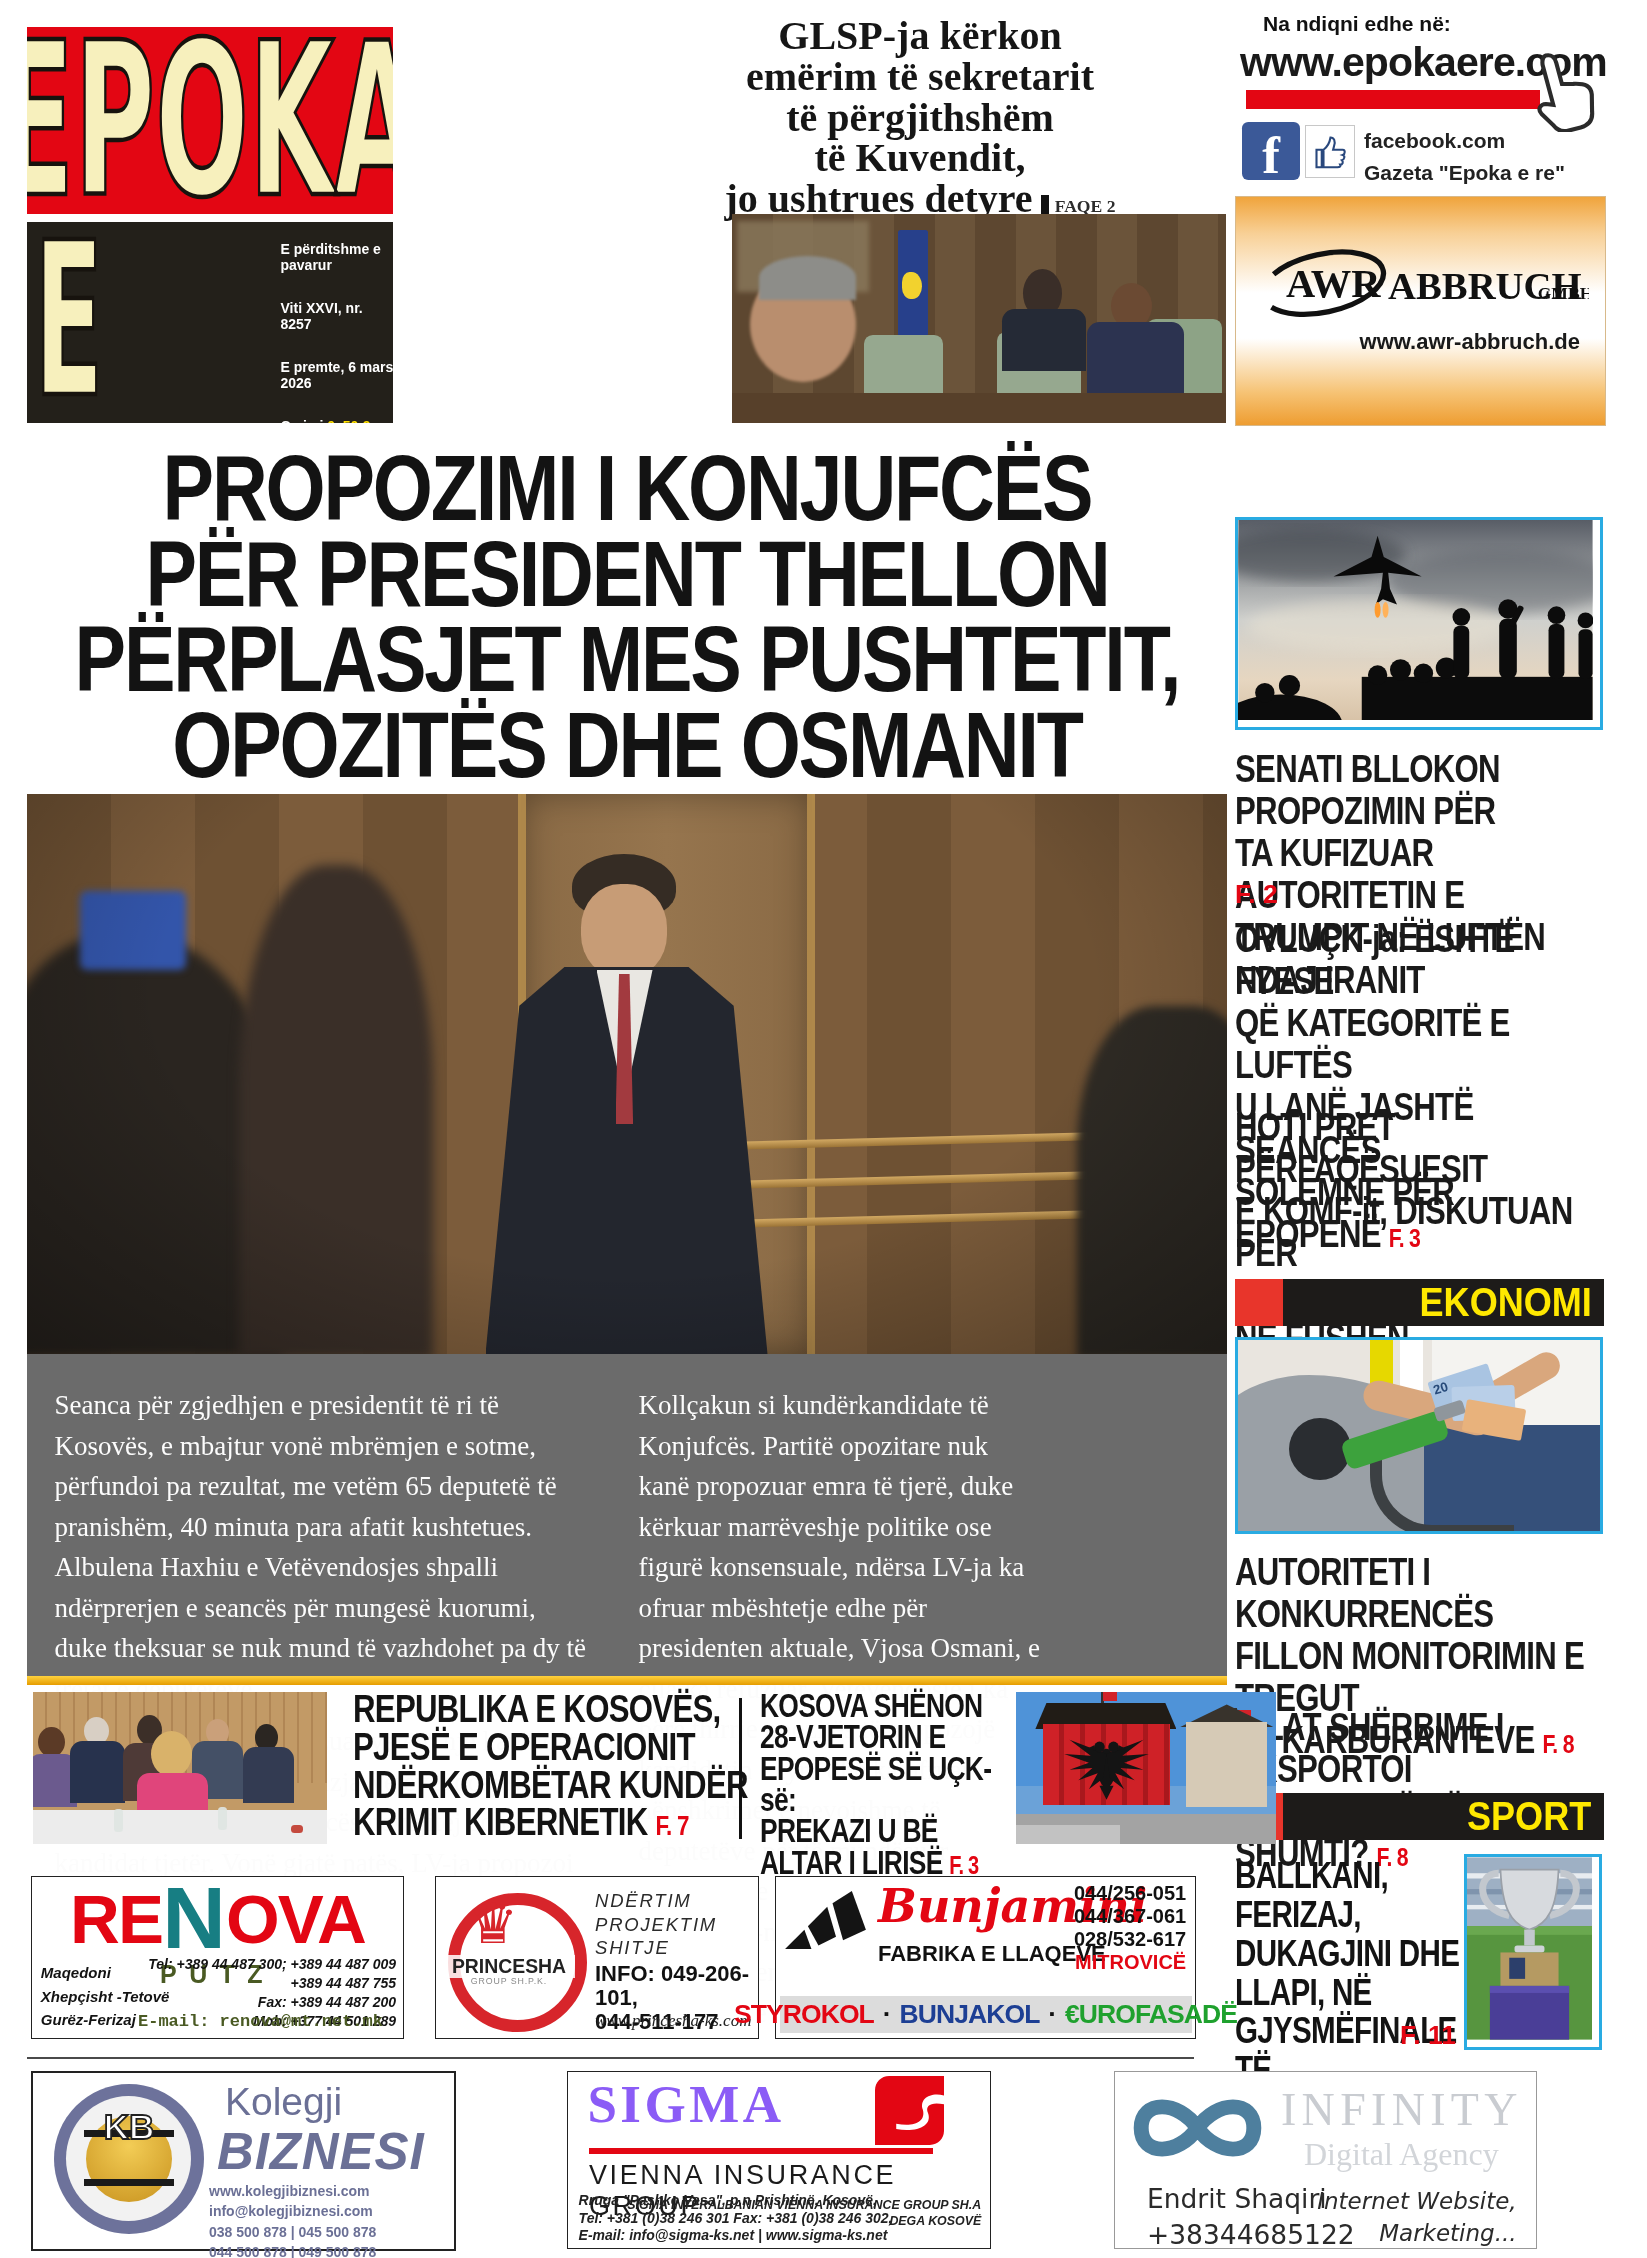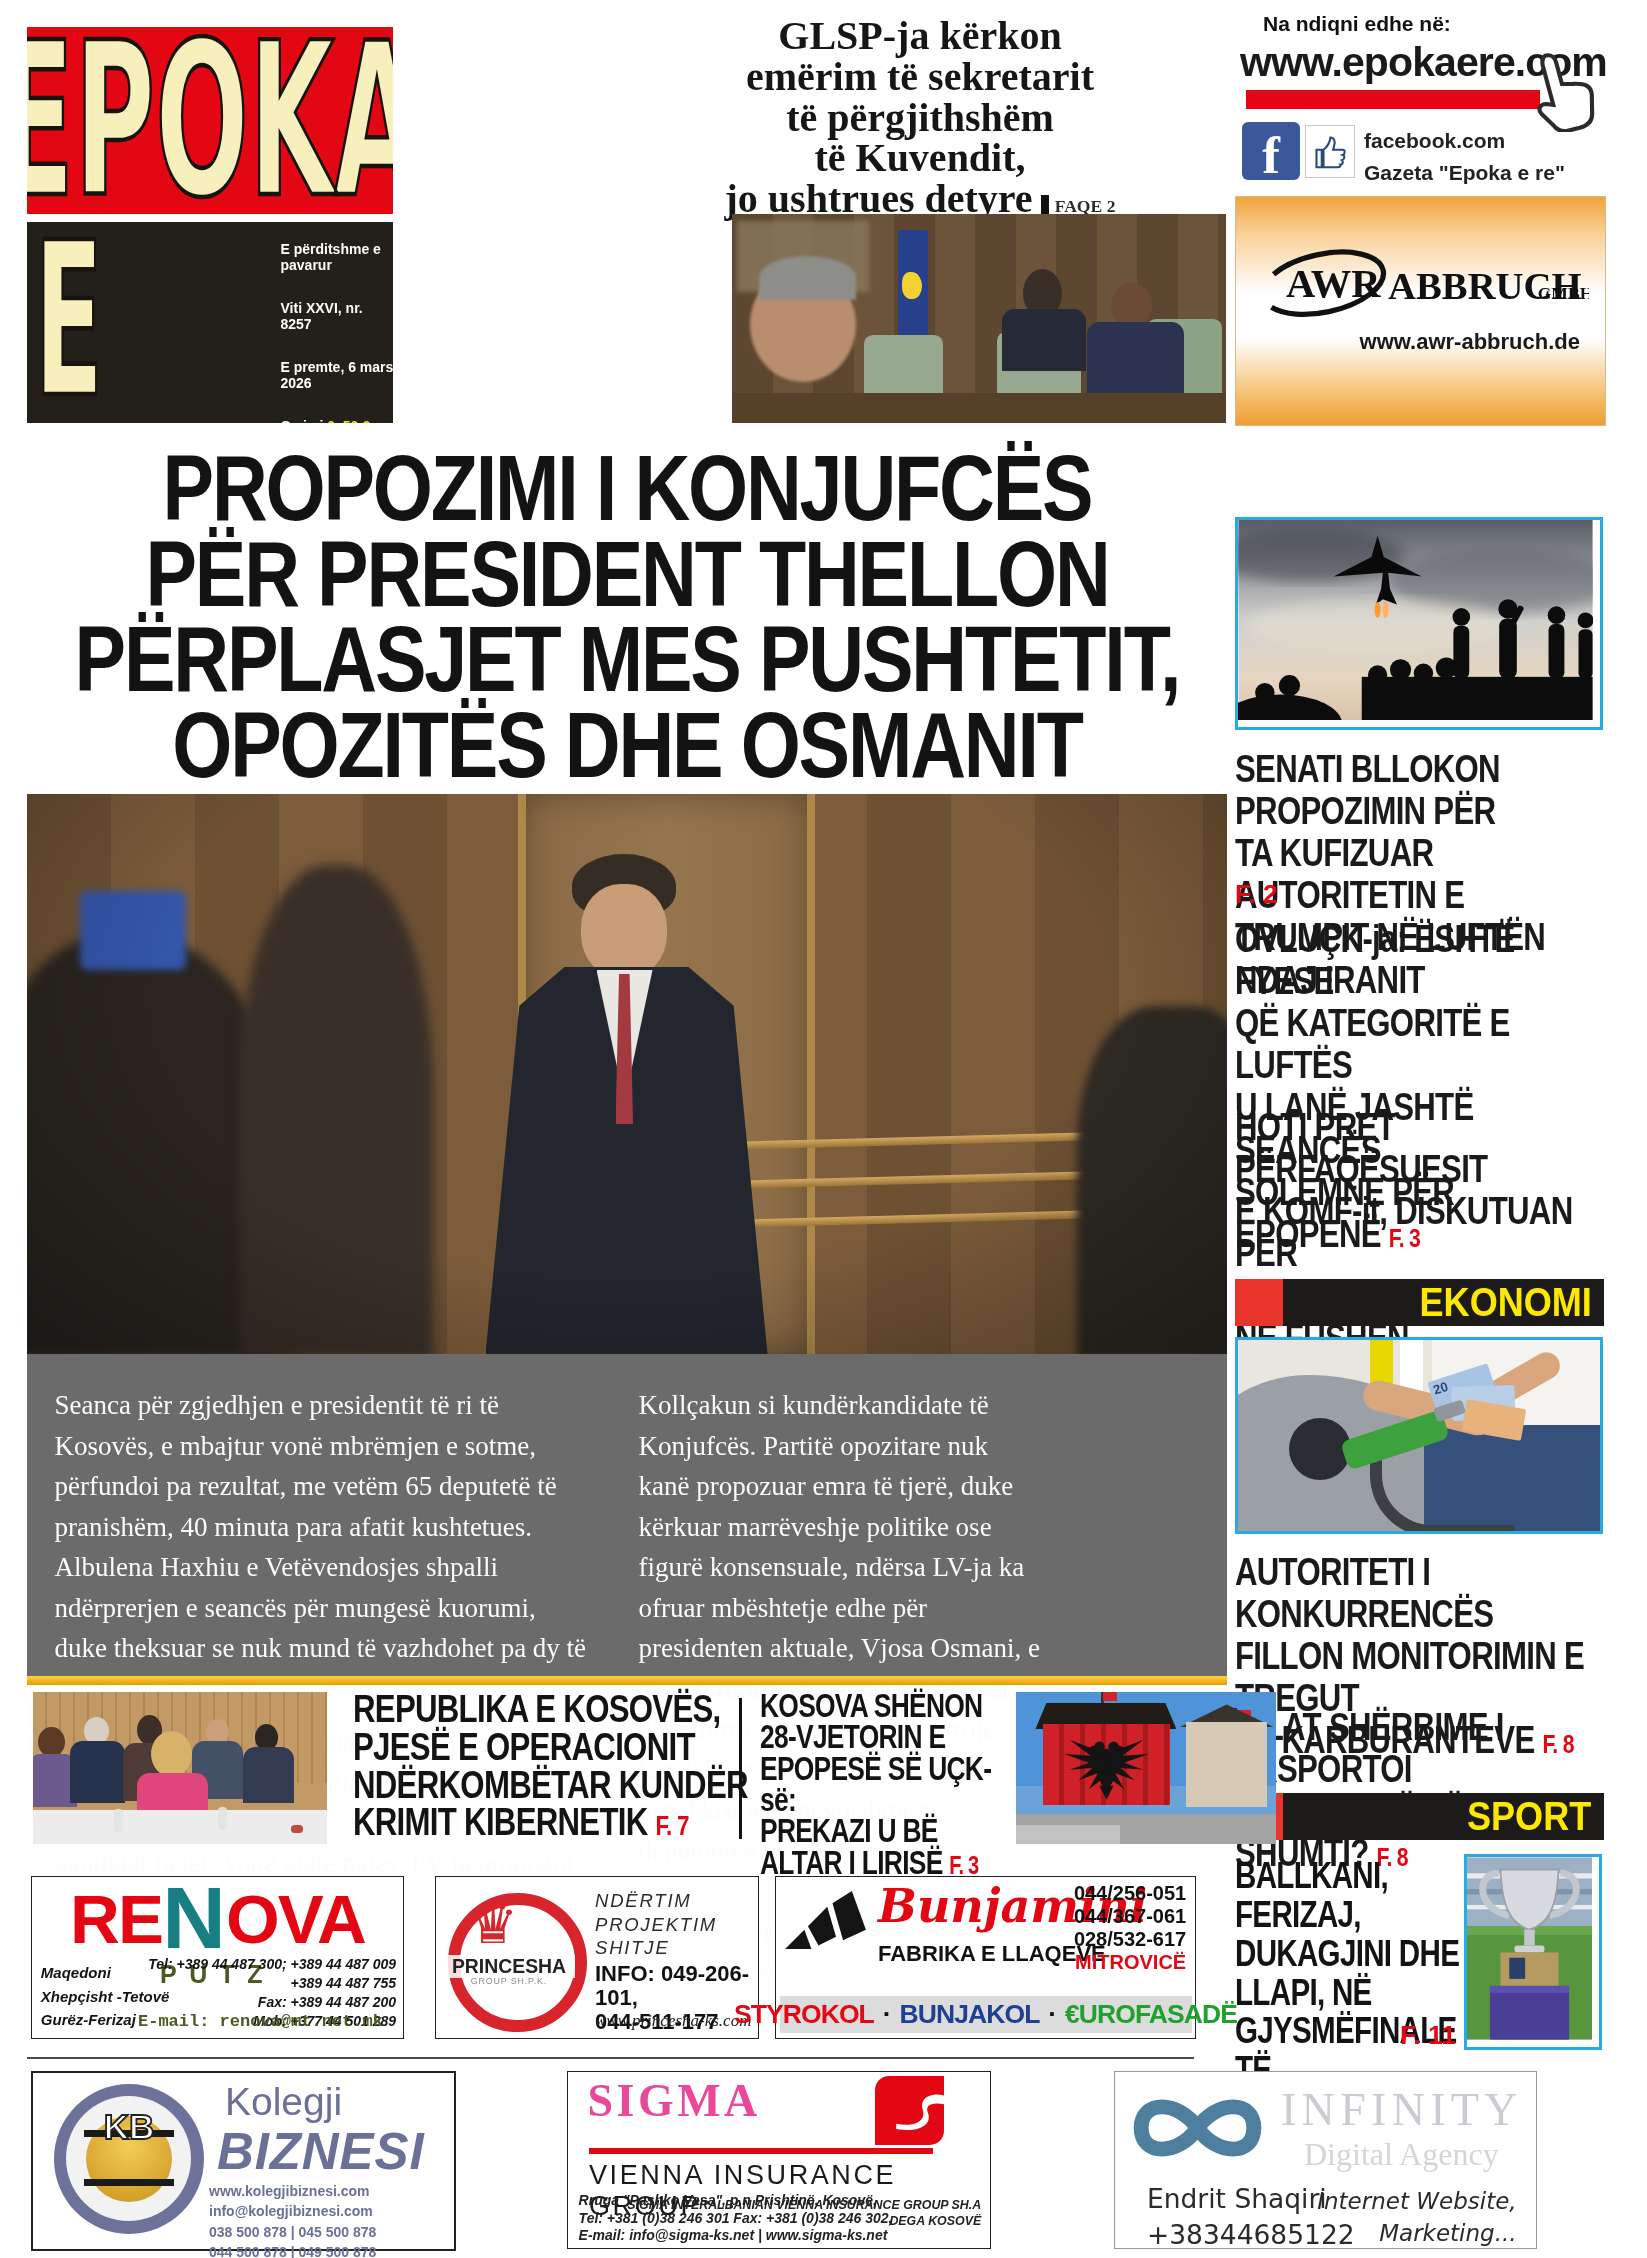--- a/index.html
+++ b/index.html
@@ -142,21 +142,21 @@
   .bj-strip .p0{color:#e30613;} .bj-strip .p1{color:#1d3f94;} .bj-strip .p2{color:#1fa12e;}
   .bj-strip .sep{color:#111;margin:0 8.8px;}
   .kb-outer{position:absolute;left:21px;top:10.6px;width:150px;height:150px;background:#6d729b;border-radius:50%;}
   .kb-white{position:absolute;left:12.4px;top:12.4px;width:125px;height:125px;background:#f2f2f2;border-radius:50%;}
   .kb-gold{position:absolute;left:19.4px;top:19.4px;width:86px;height:86px;background:radial-gradient(circle at 50% 35%,#f3cd56,#c8921e);border-radius:50%;margin:0;left:32px;top:32px;}
   .kb-txt{position:absolute;left:0;top:23px;width:100%;text-align:center;color:#fff;font-weight:700;font-size:35px;-webkit-text-stroke:1.8px #222;}
   .kb-bar{position:absolute;left:20%;width:60%;height:7px;background:#1a1a1a;}
   .kolegji-name1{position:absolute;left:192px;top:7px;font-size:39px;color:#6b7096;}
   .kolegji-name2{position:absolute;left:184px;top:49px;font-size:51px;font-weight:700;color:#6b7096;letter-spacing:0.9px;font-style:italic;}
   .kolegji-lines{position:absolute;left:176px;top:108px;font-size:14px;font-weight:700;color:#6b7096;line-height:1.45;}
-  .sigma-name{position:absolute;left:19.4px;top:1.8px;font-family:"Liberation Serif",serif;font-weight:700;font-size:46px;color:#ec4899;letter-spacing:3.5px;}
+  .sigma-name{position:absolute;left:19.4px;top:1.8px;font-family:"Liberation Serif",serif;font-weight:700;font-size:53px;color:#8b5cf6;letter-spacing:3.5px;}
   .sigma-rule{position:absolute;left:21px;top:76px;width:344px;height:6.2px;background:#e30613;}
   .sigma-vig{position:absolute;left:21px;top:88px;font-size:27px;color:#1b1b1b;letter-spacing:2.6px;font-weight:500;}
   .sigma-right{position:absolute;right:8.8px;top:125px;text-align:right;font-size:12.4px;font-weight:700;font-style:italic;color:#222;line-height:1.3;}
   .sigma-addr{position:absolute;left:10.6px;bottom:3.5px;font-size:14px;font-weight:700;font-style:italic;color:#222;line-height:1.25;}
   .inf-name{position:absolute;left:166px;top:10.6px;font-family:"Liberation Serif",serif;font-size:46px;color:#c9ccd1;letter-spacing:5.3px;}
   .inf-sub{position:absolute;left:189px;top:64px;font-family:"Liberation Serif",serif;font-size:32px;color:#d2d5d9;}
   .inf-contact{position:absolute;left:32px;top:109px;font-size:26.5px;color:#2b2b2b;line-height:1.35;font-family:"DejaVu Sans",sans-serif;}
   .inf-serv{position:absolute;right:19.4px;top:113px;text-align:right;font-style:italic;font-size:23px;color:#2b2b2b;line-height:1.4;font-family:"DejaVu Sans",sans-serif;}
   .rowline{left:26.5px;top:2057px;width:1167px;height:1.8px;background:#4a4a4a;}
 </style>

